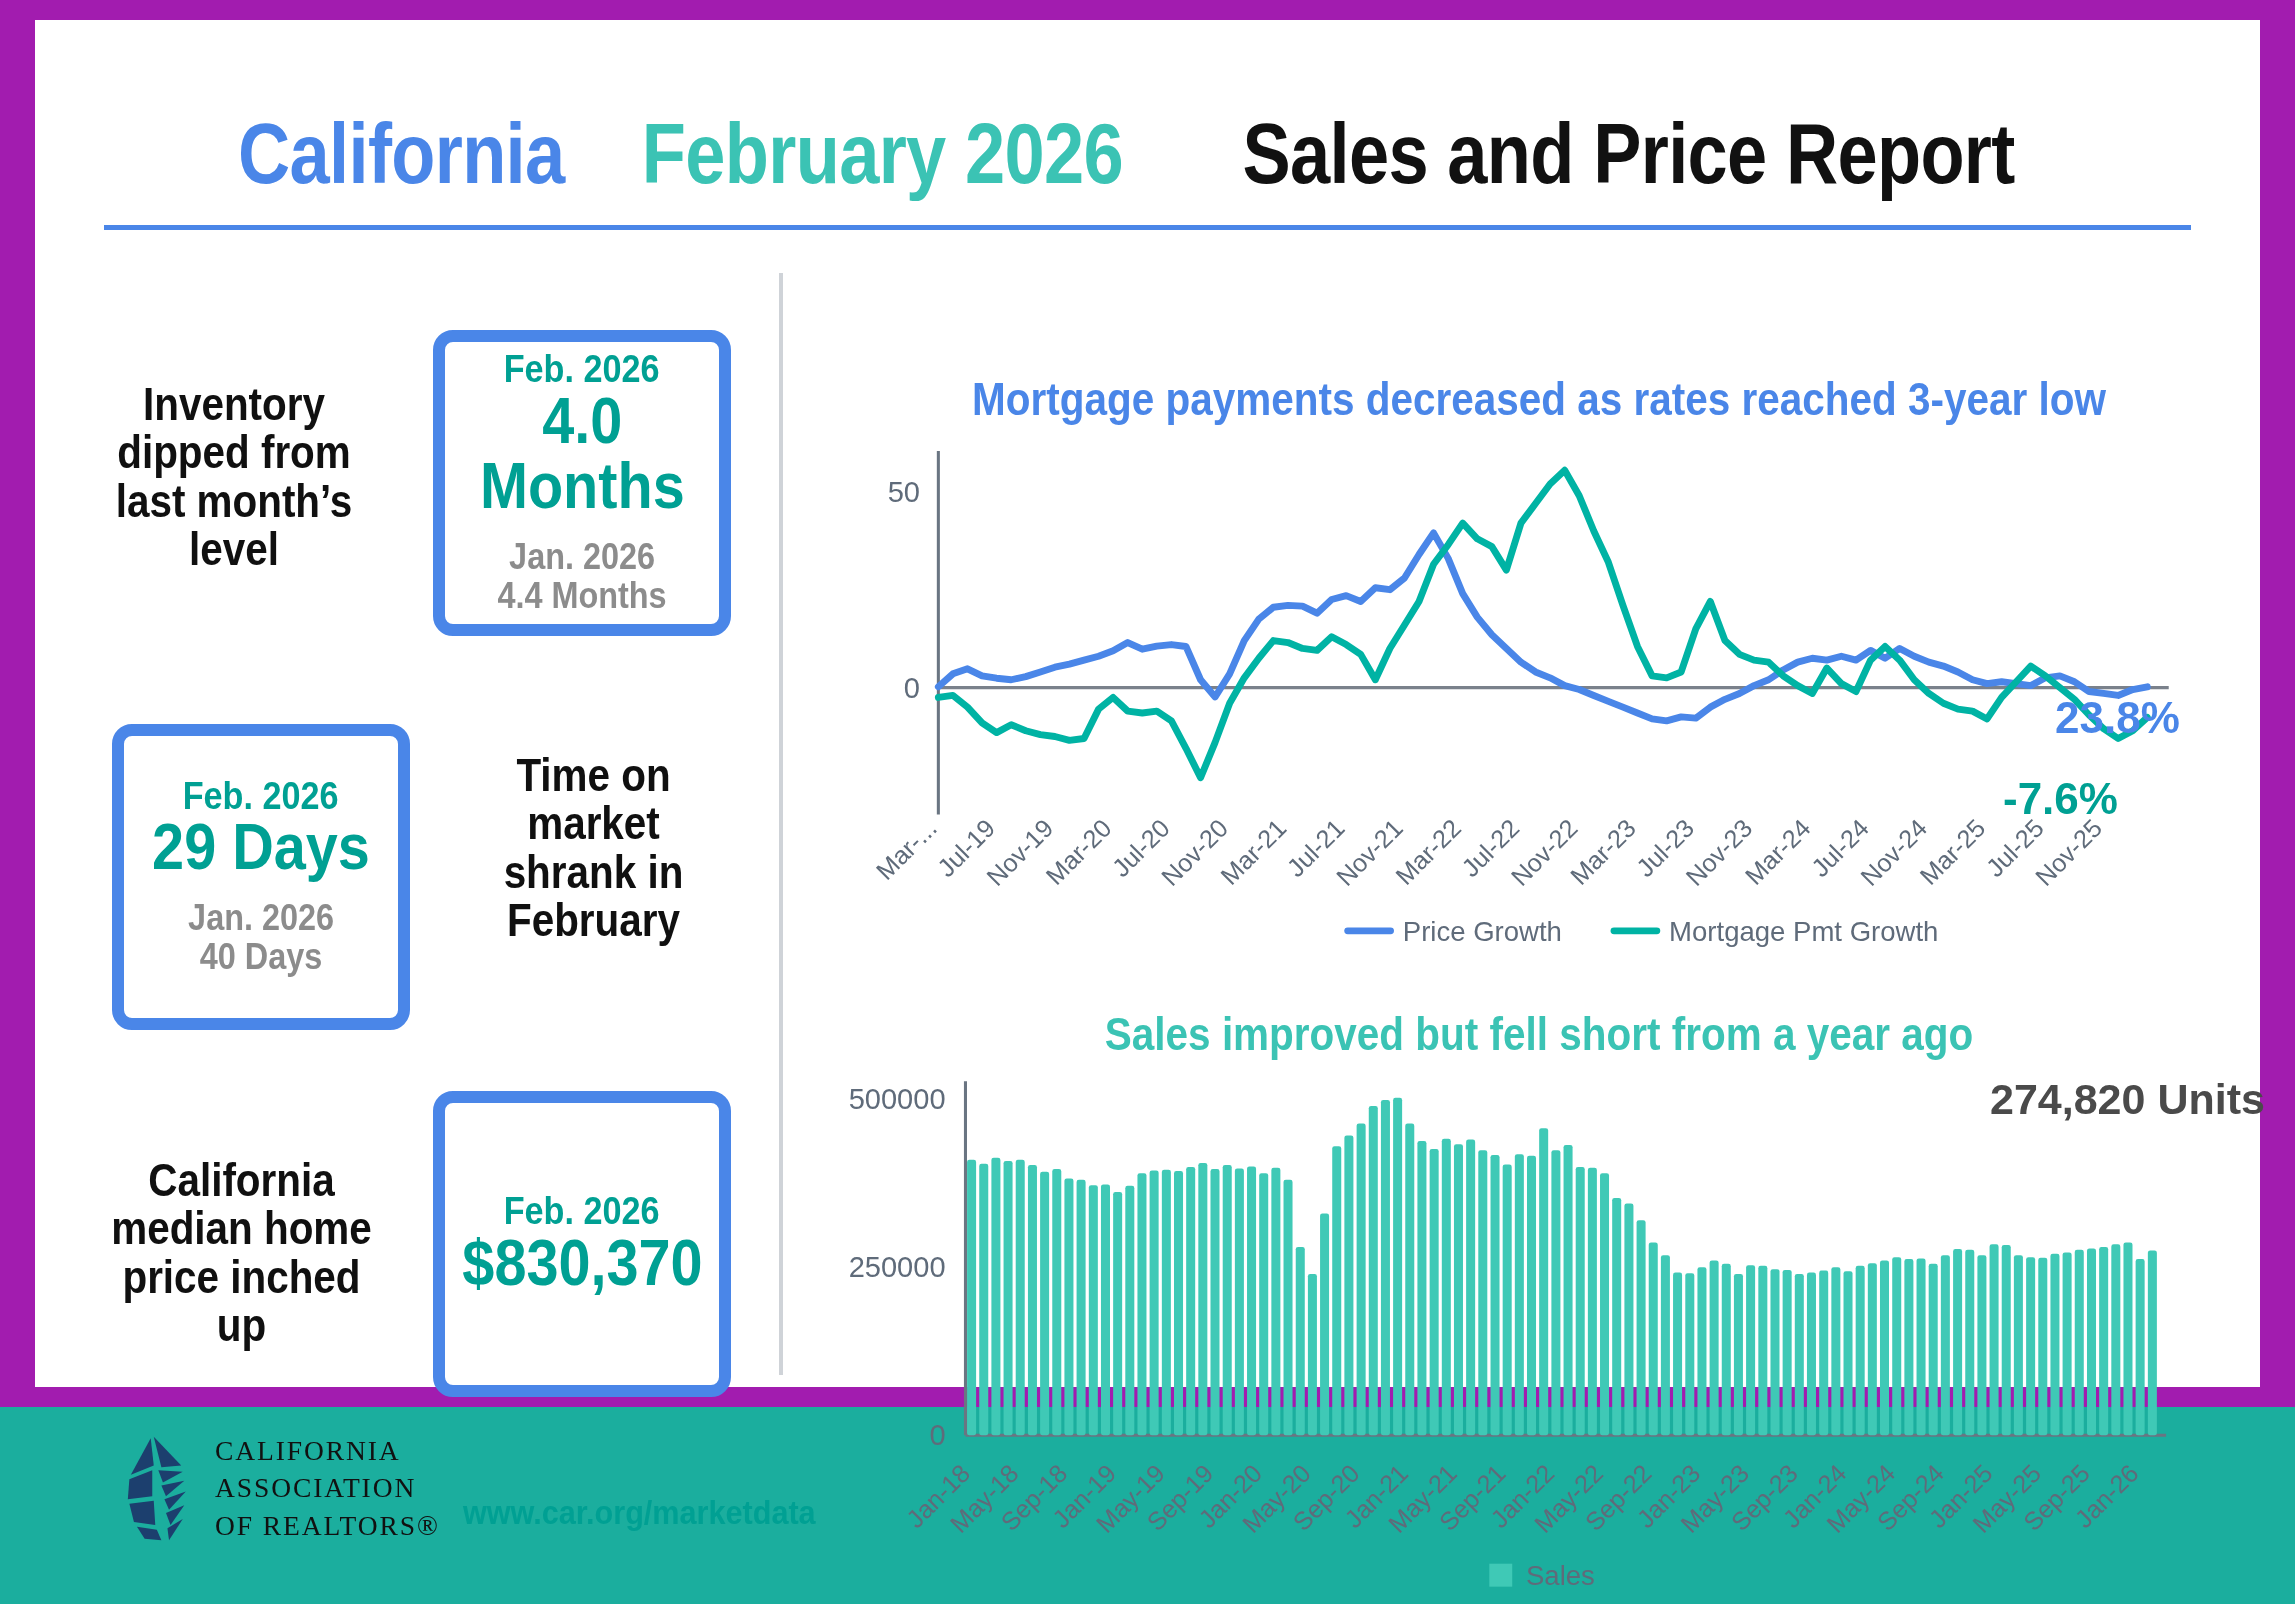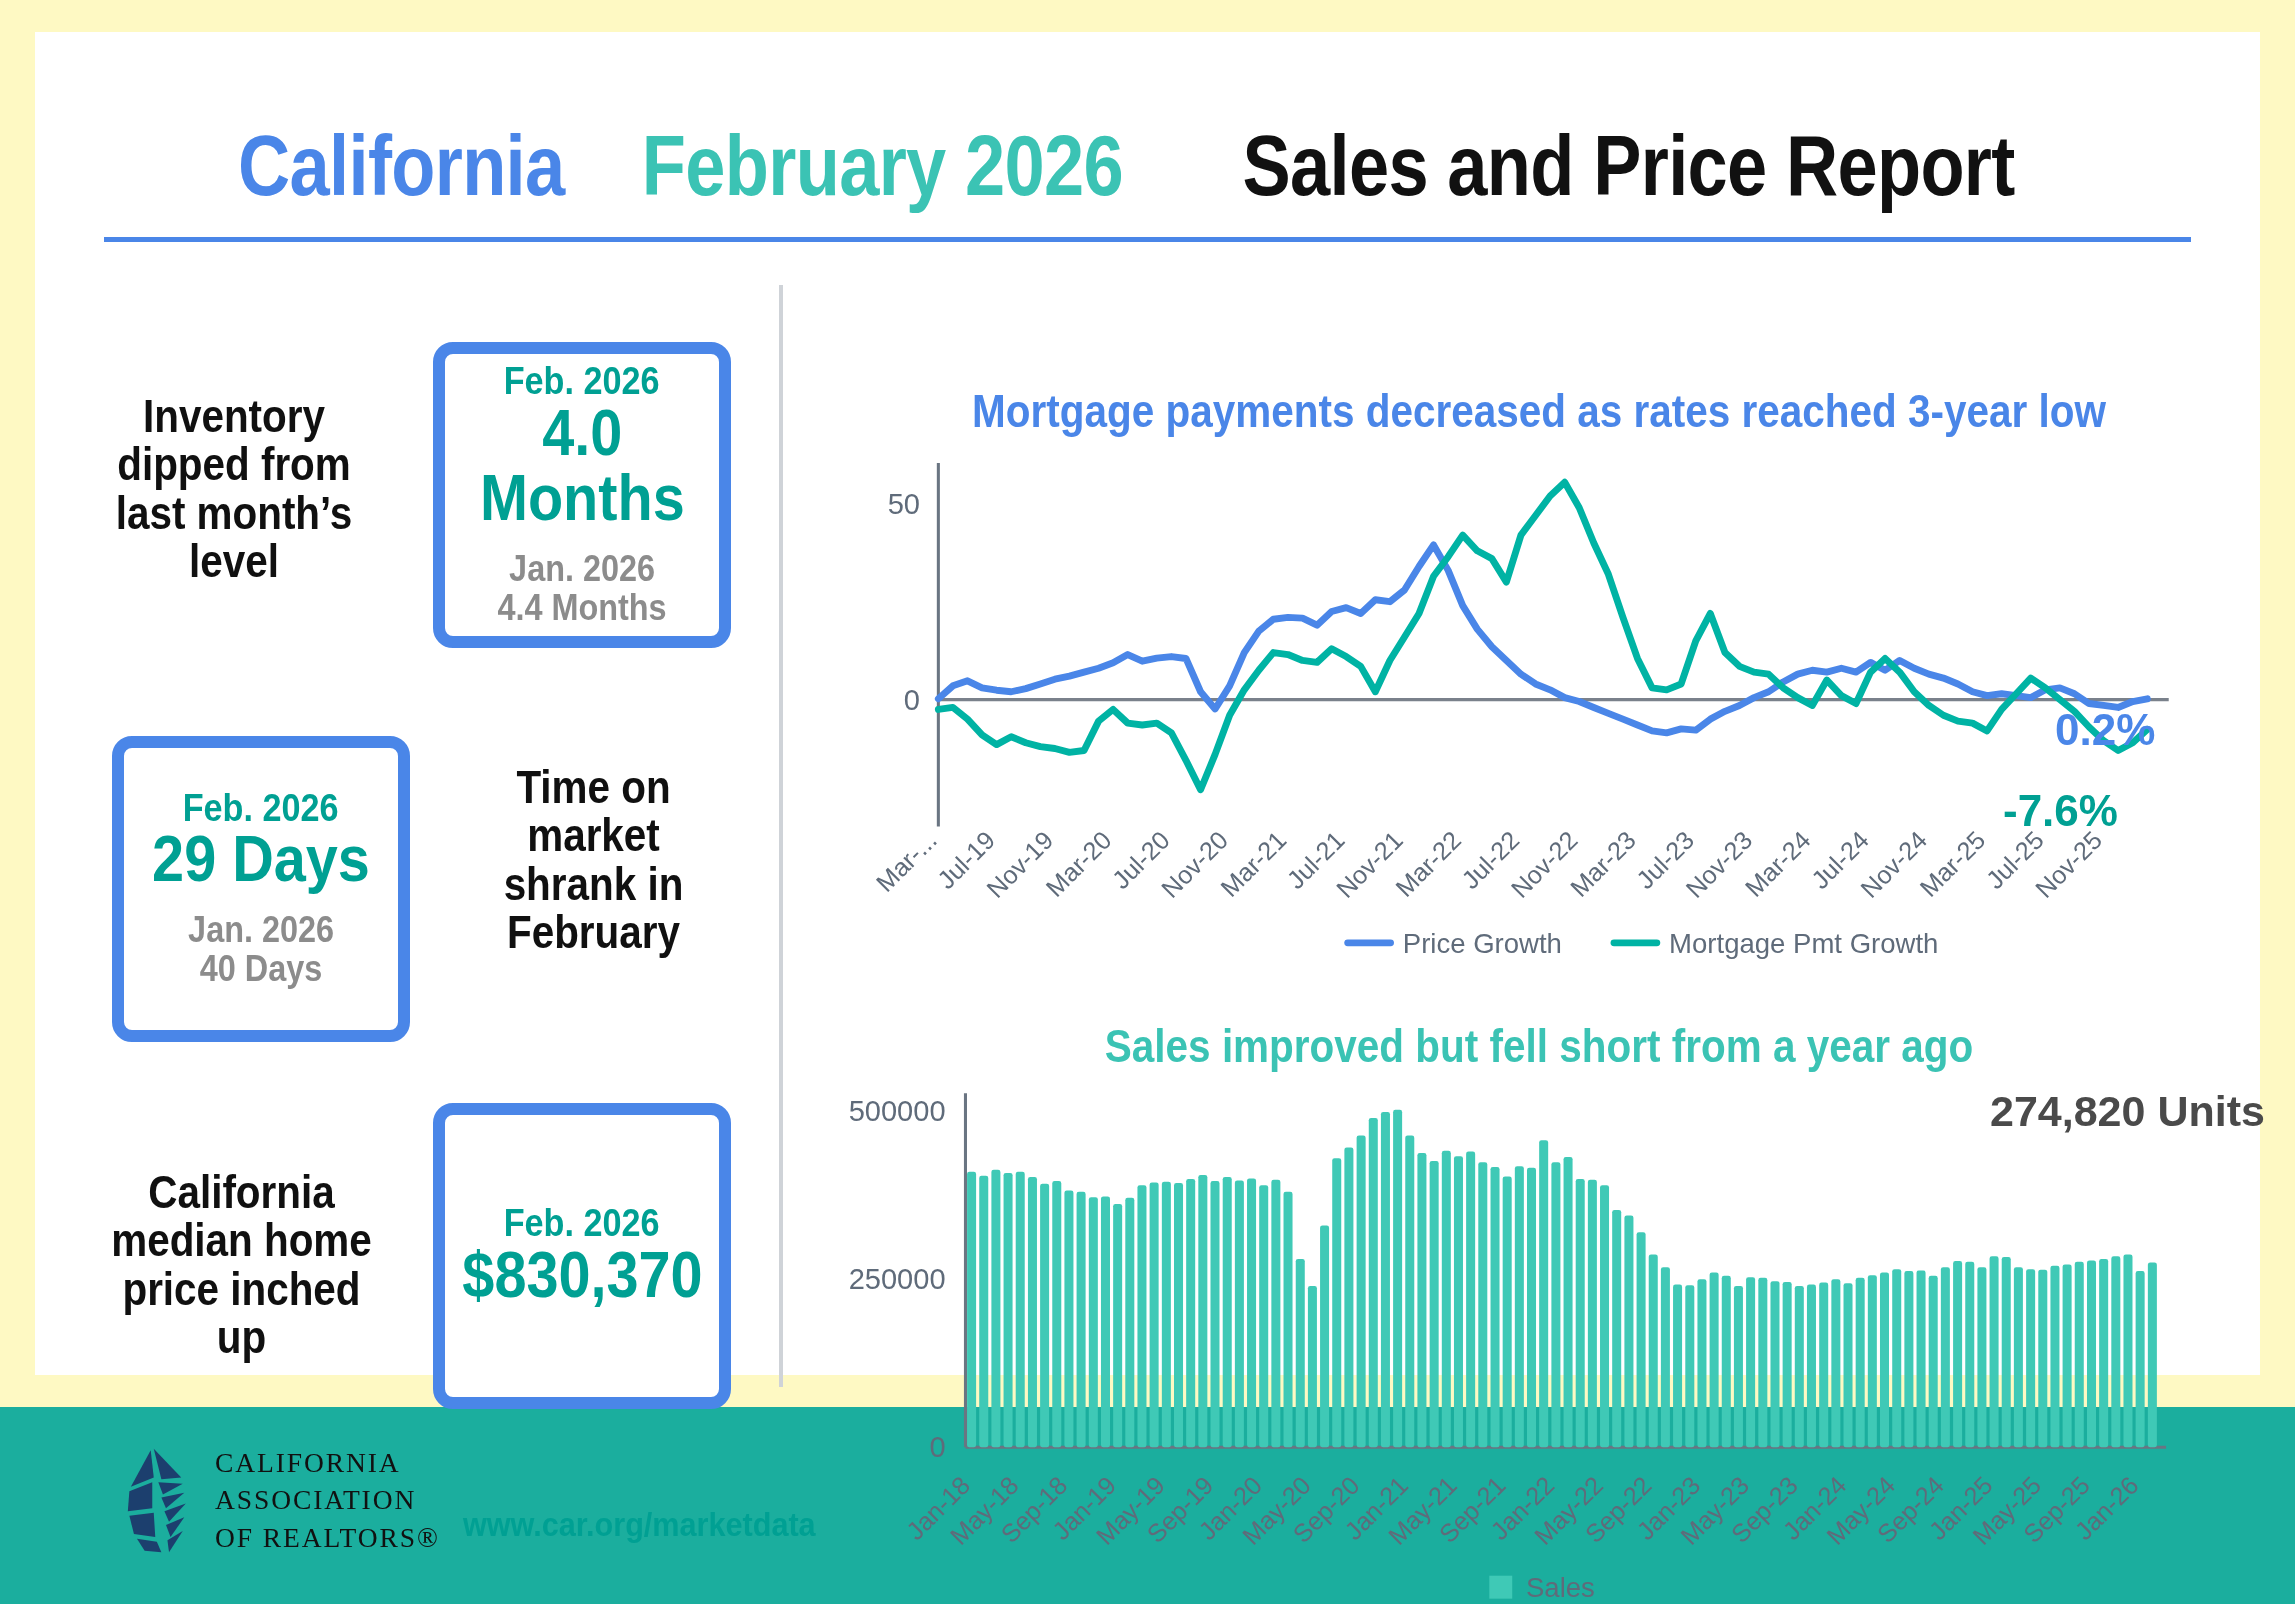--- a/index.html
+++ b/index.html
@@ -5,22 +5,22 @@
   * { margin:0; padding:0; box-sizing:border-box; }
   html,body { width:2295px; height:1605px; }
   body {
     font-family:"Liberation Sans", sans-serif;
     background:#1BAE9E;
     overflow:hidden;
   }
   #page {
     position:relative;
     width:2295px; height:1407px;
-    background:#fef9c3;
-    padding:32px 35px;
+    background:#a21caf;
+    padding:20px 35px;
   }
   #sheet {
     position:relative;
     width:100%; height:100%;
     background:#ffffff;
   }
 
   
   #title-row {
     position:absolute; left:0; top:84px; width:100%;
@@ -257,21 +257,21 @@
         <text x="1383.313253012048" y="503" class="tick-rot" text-anchor="end" transform="rotate(-45 1383.313253012048 503)">Jul-24</text>
         <text x="1459.4578313253012" y="503" class="tick-rot" text-anchor="end" transform="rotate(-45 1459.4578313253012 503)">Nov-24</text>
         <text x="1535.6024096385543" y="503" class="tick-rot" text-anchor="end" transform="rotate(-45 1535.6024096385543 503)">Mar-25</text>
         <text x="1611.7469879518073" y="503" class="tick-rot" text-anchor="end" transform="rotate(-45 1611.7469879518073 503)">Jul-25</text>
         <text x="1687.8915662650602" y="503" class="tick-rot" text-anchor="end" transform="rotate(-45 1687.8915662650602 503)">Nov-25</text>
         <line x1="700" y1="635" x2="756" y2="635" stroke="#4A86E8" stroke-width="9" stroke-linecap="round"></line>
         <text x="772" y="648" class="legend-text">Price Growth</text>
         <line x1="1048" y1="635" x2="1104" y2="635" stroke="#00B3A4" stroke-width="9" stroke-linecap="round"></line>
         <text x="1120" y="648" class="legend-text">Mortgage Pmt Growth</text>
       </svg>
-  <div id="pct-price">0.2%</div>
+  <div id="pct-price">23.8%</div>
   <div id="pct-mortgage">-7.6%</div>
 
   <div id="bar-title" class="chart-title">Sales improved but fell short from a year ago</div>
   <svg class="svg-chart" id="bar-svg" style="left:777px; top:1052px;" width="1454" height="520" viewBox="0 0 1900 680">
         <line x1="200" y1="12" x2="200" y2="475" stroke="#6A7582" stroke-width="4"></line>
         <line x1="200" y1="475" x2="1770" y2="475" stroke="#6A7582" stroke-width="4"></line>
         <text x="174" y="488" text-anchor="end" class="axis-label">0</text>
         <text x="174" y="268.28846153846155" text-anchor="end" class="axis-label">250000</text>
         <text x="174" y="48.57692307692304" text-anchor="end" class="axis-label">500000</text>
         <rect x="202.1" y="114.7" width="11.8" height="360.3" fill="#3FC9B6" rx="3"></rect>

